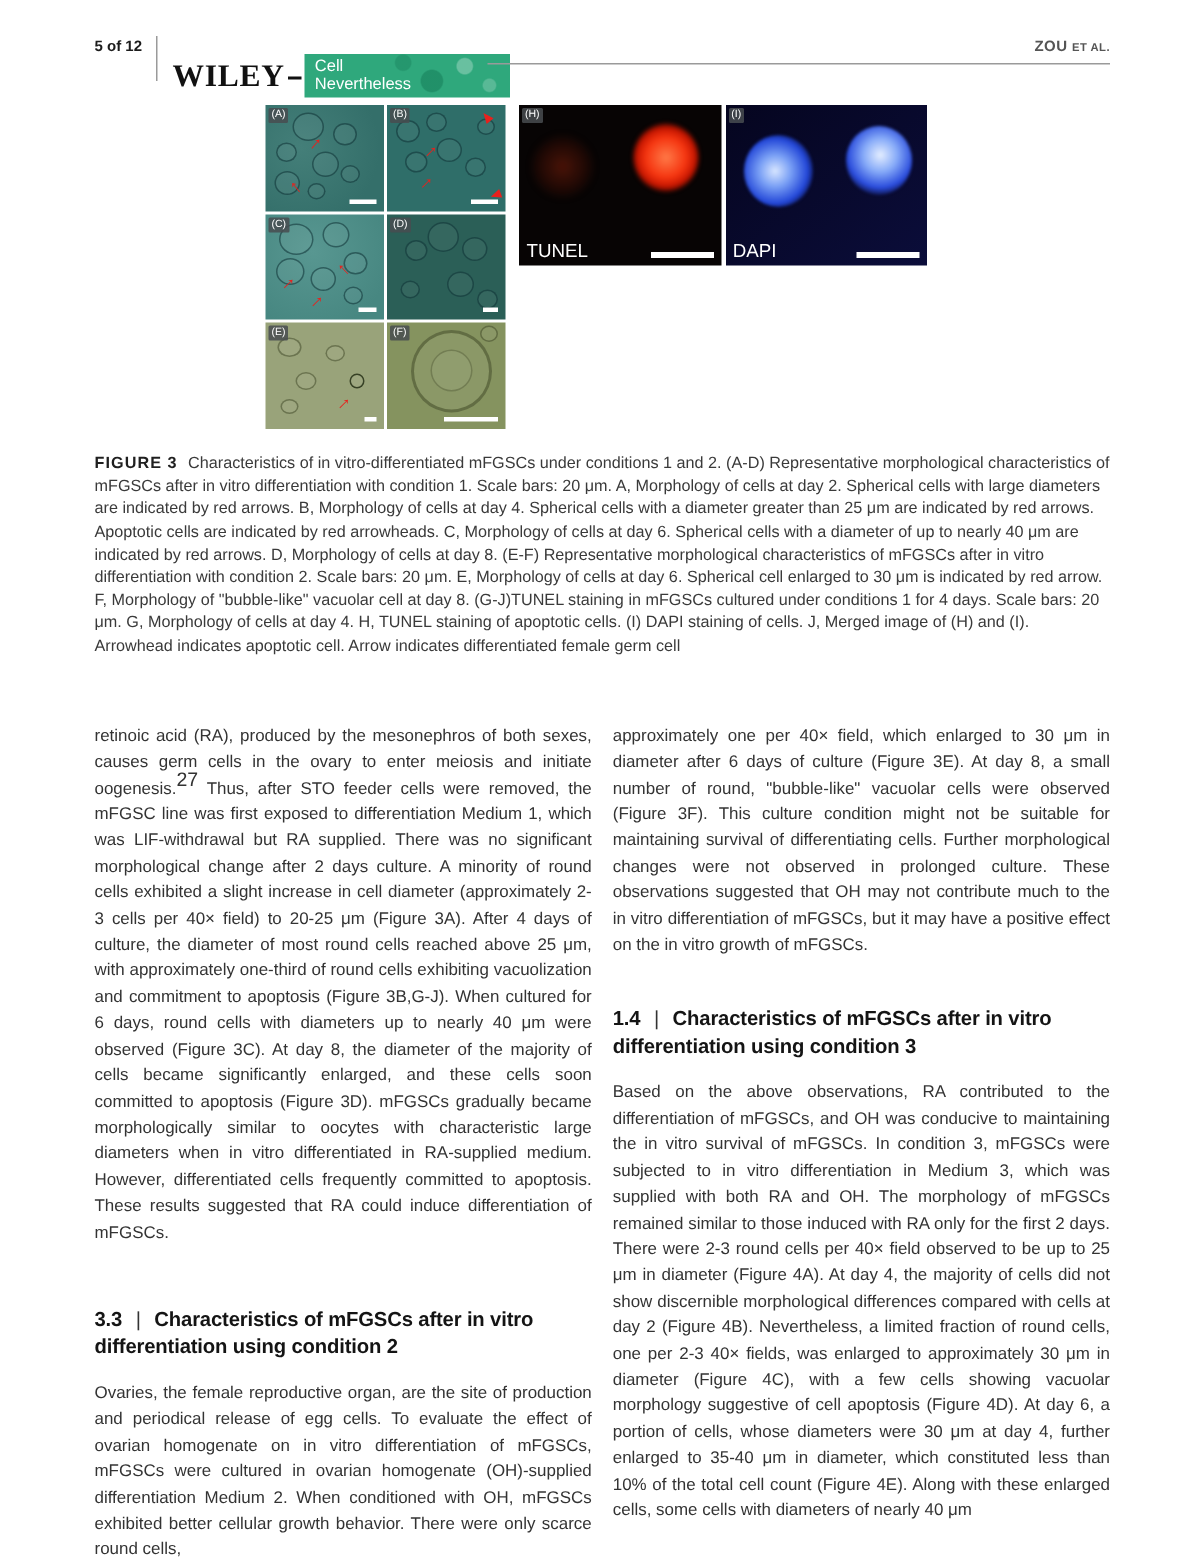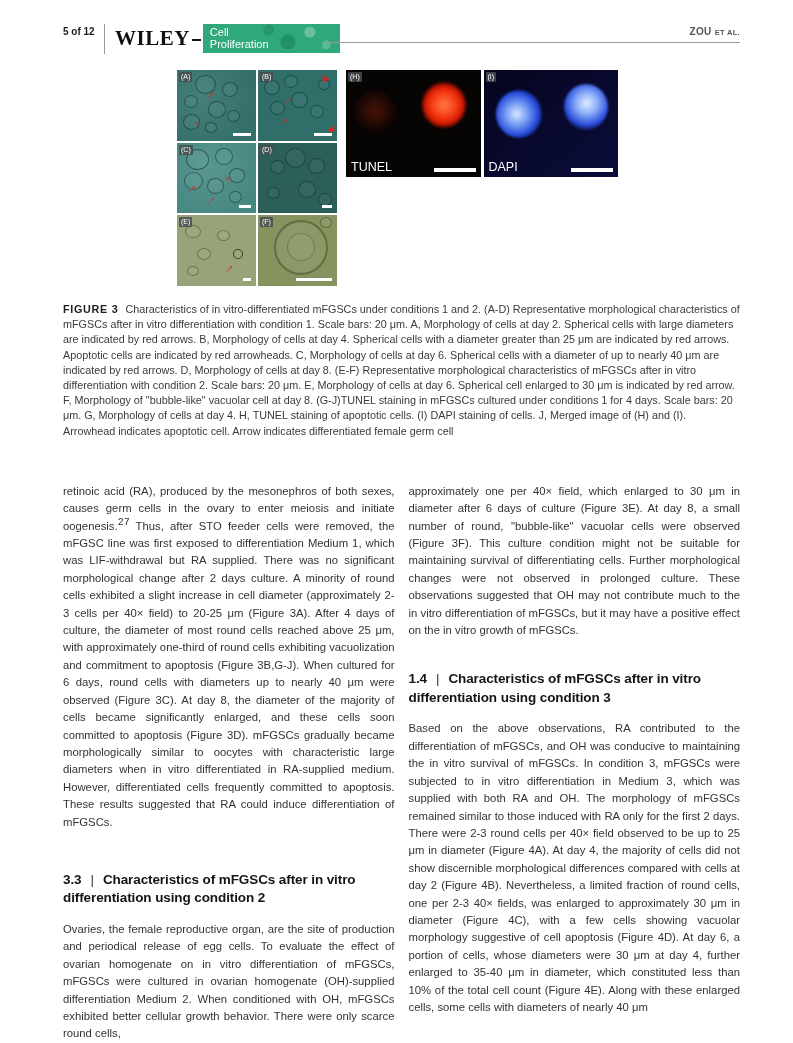--- a/index.html
+++ b/index.html
@@ -7,21 +7,21 @@
   .page {
     position:relative; width:793px; height:1043px; background:#fff;
     padding:0 53px 0 63px; overflow:hidden;
     font-family:"Liberation Sans", sans-serif; color:#333;
   }
 
   
   .header { position:relative; height:38px; margin-top:24px; }
   .pagenum { position:absolute; left:0; top:2px; font-size:10px; font-weight:700; color:#1c1c1c; }
   .vline { position:absolute; left:41px; top:0; width:1px; height:30px; background:#9a9a9a; }
-  .brand { position:absolute; left:52px; top:0; display:flex; align-items:center; }
+  .brand { position:absolute; left:52px; top:12px; display:flex; align-items:center; }
   .wiley { font-family:"Liberation Serif", serif; font-weight:700; font-size:21px; letter-spacing:0.5px; color:#111; }
   .dash { width:9px; height:2px; background:#111; margin:2px 2px 0 2px; }
   .banner {
     width:137px; height:29px; color:#fff; font-size:11px; line-height:12px;
     padding:2px 0 0 7px;
     background-color:#2fa87c;
     background-image:
       radial-gradient(circle at 78% 28%, rgba(255,255,255,0.28) 0 5px, rgba(255,255,255,0) 6px),
       radial-gradient(circle at 90% 72%, rgba(255,255,255,0.20) 0 4px, rgba(255,255,255,0) 5px),
       radial-gradient(circle at 62% 62%, rgba(0,90,60,0.30) 0 7px, rgba(0,90,60,0) 8px),
@@ -66,42 +66,42 @@
            border-width:4px 0 4px 9px; border-color:transparent transparent transparent #fff; }
 
   
   .caption { margin-top:12px; font-size:10.8px; line-height:15.2px; color:#3a3a3a; }
   .caption b { color:#1f1f1f; letter-spacing:0.7px; margin-right:7px; }
 
   
   .cols { display:flex; gap:14px; margin-top:44px; }
   .col { flex:1; min-width:0; font-size:11.3px; line-height:17.4px; color:#333; text-align:justify; }
   .col p { margin:0; }
-  .col sup { font-size:10px; line-height:0;font-family:Liberation Mono, monospace; }
+  .col sup { font-size:13px; line-height:0; }
   .shead { font-size:13.5px; line-height:18.5px; font-weight:700; color:#141414;
            letter-spacing:-0.1px; text-align:left; }
   .shead .hpipe { font-weight:400; color:#333; margin:0 9px; }
   .shead .hpipe::before { content:"|"; }
   .m-left { margin:40px 0 13px 0; }
   .m-right { margin:31px 0 13px 0; }
 </style>
 </head>
 <body>
 
 <div class="page">
 
   <div class="header">
     <div class="pagenum">5 of 12</div>
     <div class="vline"></div>
     <div class="brand">
       <span class="wiley">WILEY</span>
       <span class="dash"></span>
       <div class="banner">
         <div>Cell</div>
-        <div>Proliferation</div>
+        <div>Nevertheless</div>
       </div>
     </div>
     <div class="hrule"></div>
     <div class="authors">
       <span>ZOU</span>
       <span class="etal">ET AL.</span>
     </div>
   </div>
 
   <div class="figimgs">

